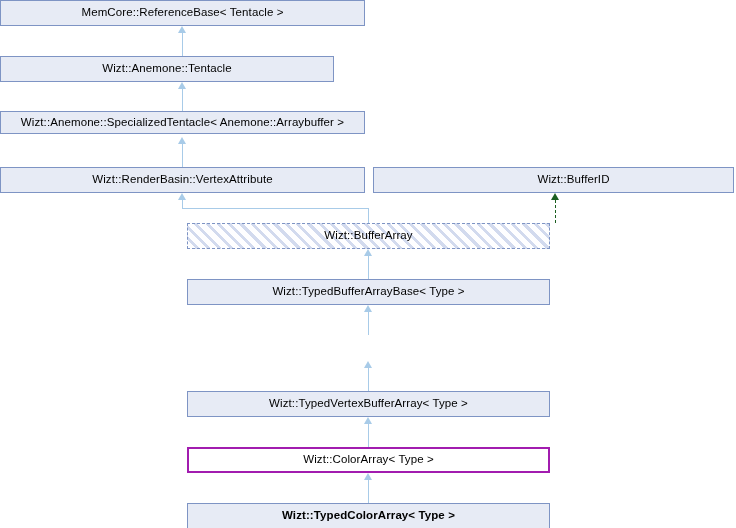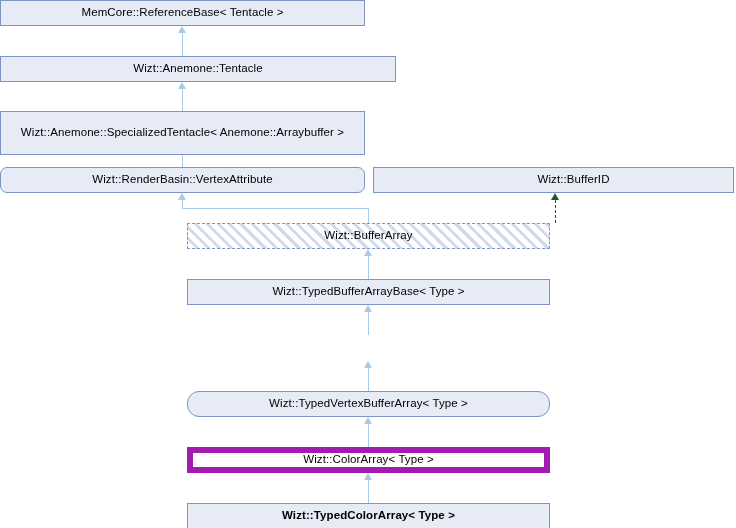--- a/index.html
+++ b/index.html
@@ -53,21 +53,21 @@
         rgba(255,255,255,0.95) 0px,
         rgba(255,255,255,0.95) 5px,
         #d2daee 5px,
         #d2daee 8px
     );
   }
 
   
   .node.current {
     background: #ffffff;
-    border: 6px solid #a21caf;
+    border: 2px solid #a21caf;
   }
 
   
   .edge-v, .edge-h {
     position: absolute;
     background: #a8cbe8;
   }
   .edge-v { width: 1px; }
   .edge-h { height: 1px; }
 
@@ -128,46 +128,46 @@
   <div class="edge-v" style="left:368px; top:424px; height:23px;"></div>
   <div class="arrow-up" style="left:364px; top:417px;"></div>
 
   <div class="edge-v" style="left:368px; top:480px; height:23px;"></div>
   <div class="arrow-up" style="left:364px; top:473px;"></div>
 
   <div class="node" style="left:0px; top:0px; width:365px; height:26px;justify-content:center;">
     <span class="label">MemCore::ReferenceBase&lt; Tentacle &gt;</span>
   </div>
 
-  <div class="node" style="left:0px; top:56px; width:396px; height:26px;">
+  <div class="node" style="left:0px; top:56px; width:334px; height:26px;">
     <span class="label">Wizt::Anemone::Tentacle</span>
   </div>
 
-  <div class="node" style="left:0px; top:111px; width:365px; height:44px;">
+  <div class="node" style="left:0px; top:111px; width:365px; height:23px;">
     <span class="label">Wizt::Anemone::SpecializedTentacle&lt; Anemone::Arraybuffer &gt;</span>
   </div>
 
-  <div class="node" style="left:0px; top:167px; width:365px; height:26px;border-radius:7px;">
+  <div class="node" style="left:0px; top:167px; width:365px; height:26px;">
     <span class="label">Wizt::RenderBasin::VertexAttribute</span>
   </div>
 
   <div class="node" style="left:373px; top:167px; width:361px; height:26px;padding-left:40px;">
     <span class="label">Wizt::BufferID</span>
   </div>
 
   <div class="node abstract" style="left:187px; top:223px; width:363px; height:26px;">
     <span class="label">Wizt::BufferArray</span>
   </div>
 
   <div class="node" style="left:187px; top:279px; width:363px; height:26px;">
     <span class="label">Wizt::TypedBufferArrayBase&lt; Type &gt;</span>
   </div>
 
 
-  <div class="node" style="left:187px; top:391px; width:363px; height:26px;border-radius:12px;">
+  <div class="node" style="left:187px; top:391px; width:363px; height:26px;">
     <span class="label">Wizt::TypedVertexBufferArray&lt; Type &gt;</span>
   </div>
 
   <div class="node current" style="left:187px; top:447px; width:363px; height:26px;">
     <span class="label">Wizt::ColorArray&lt; Type &gt;</span>
   </div>
 
   <div class="node" style="left:187px; top:503px; width:363px; height:26px;font-weight:bold;">
     <span class="label">Wizt::TypedColorArray&lt; Type &gt;</span>
   </div>

